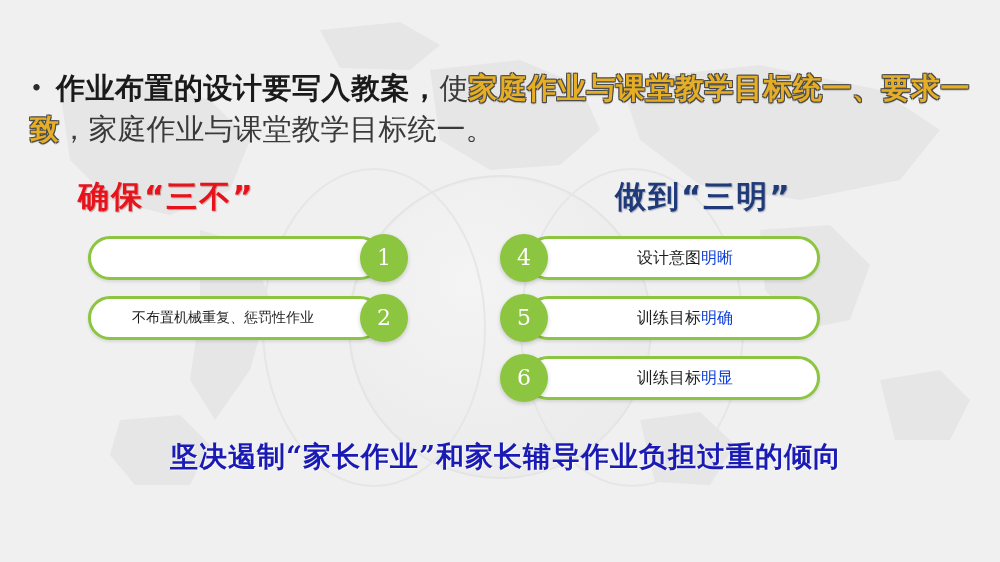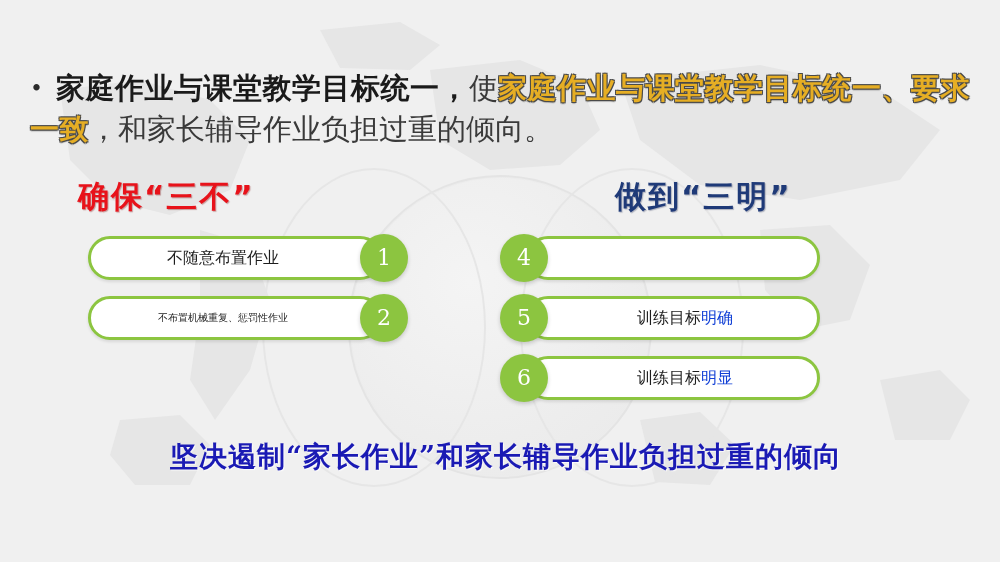--- a/index.html
+++ b/index.html
@@ -173,21 +173,21 @@
     font-size: 22px;
     line-height: 48px;
     text-align: center;
     box-shadow: 0 2px 4px rgba(0,0,0,.18);
   }
   .row-l .num { right: 0; }
   .row-r .num { left: 0; }
 
   
   .row.w1 .pill-label { font-size: 16px; }
-  .row.w2 .pill-label { font-size: 10px; }
+  .row.w2 .pill-label { font-size: 14px; font-family: Liberation Mono, monospace; }
 
   
   #footline {
     position: absolute;
     left: 0;
     right: 0;
     top: 438px;
     text-align: center;
     font-family: "DejaVu Serif", "Liberation Serif", serif;
     font-weight: bold;
@@ -214,41 +214,41 @@
       <path d="M880 380 L940 370 L970 400 L950 440 L895 440 Z"></path>
       <path d="M120 420 L180 415 L210 445 L190 485 L135 485 L110 455 Z"></path>
       <path d="M320 30 L400 22 L440 45 L410 70 L340 68 Z"></path>
       <path d="M640 420 L700 412 L735 445 L710 485 L655 482 Z"></path>
     </g>
   </svg>
   <div id="wm-globe" class="wm"></div>
   <div id="wm-globe-l" class="wm"></div>
   <div id="wm-globe-r" class="wm"></div>
 
-  <div id="lead"><span class="bullet">•</span><span class="bold-dark">家庭作业与课堂教学目标统一，</span><span class="plain">使</span><span class="gold">家庭作业与课堂教学目标统一、要求一致</span><span class="plain">，和家长辅导作业负担过重的倾向。</span></div>
+  <div id="lead"><span class="bullet">•</span><span class="bold-dark">作业布置的设计要写入教案，</span><span class="plain">使</span><span class="gold">家庭作业与课堂教学目标统一、要求一致</span><span class="plain">，家庭作业与课堂教学目标统一。</span></div>
 
   <div id="head-left" class="sec-head">确保“三不”</div>
   <div id="head-right" class="sec-head">做到“三明”</div>
 
   <div id="col-left" class="col">
     <div class="row row-l w1">
       <div class="pill"></div>
-      <div class="pill-label">不随意布置作业</div>
       <div class="num">1</div>
     </div>
     <div class="row row-l w2">
       <div class="pill"></div>
       <div class="pill-label">不布置机械重复、惩罚性作业</div>
       <div class="num">2</div>
     </div>
   </div>
 
   <div id="col-right" class="col">
     <div class="row row-r">
       <div class="pill"></div>
+      <div class="pill-label"><span>设计意图</span><span class="hl">明晰</span></div>
       <div class="num">4</div>
     </div>
     <div class="row row-r">
       <div class="pill"></div>
       <div class="pill-label"><span>训练目标</span><span class="hl">明确</span></div>
       <div class="num">5</div>
     </div>
     <div class="row row-r">
       <div class="pill"></div>
       <div class="pill-label"><span>训练目标</span><span class="hl">明显</span></div>

